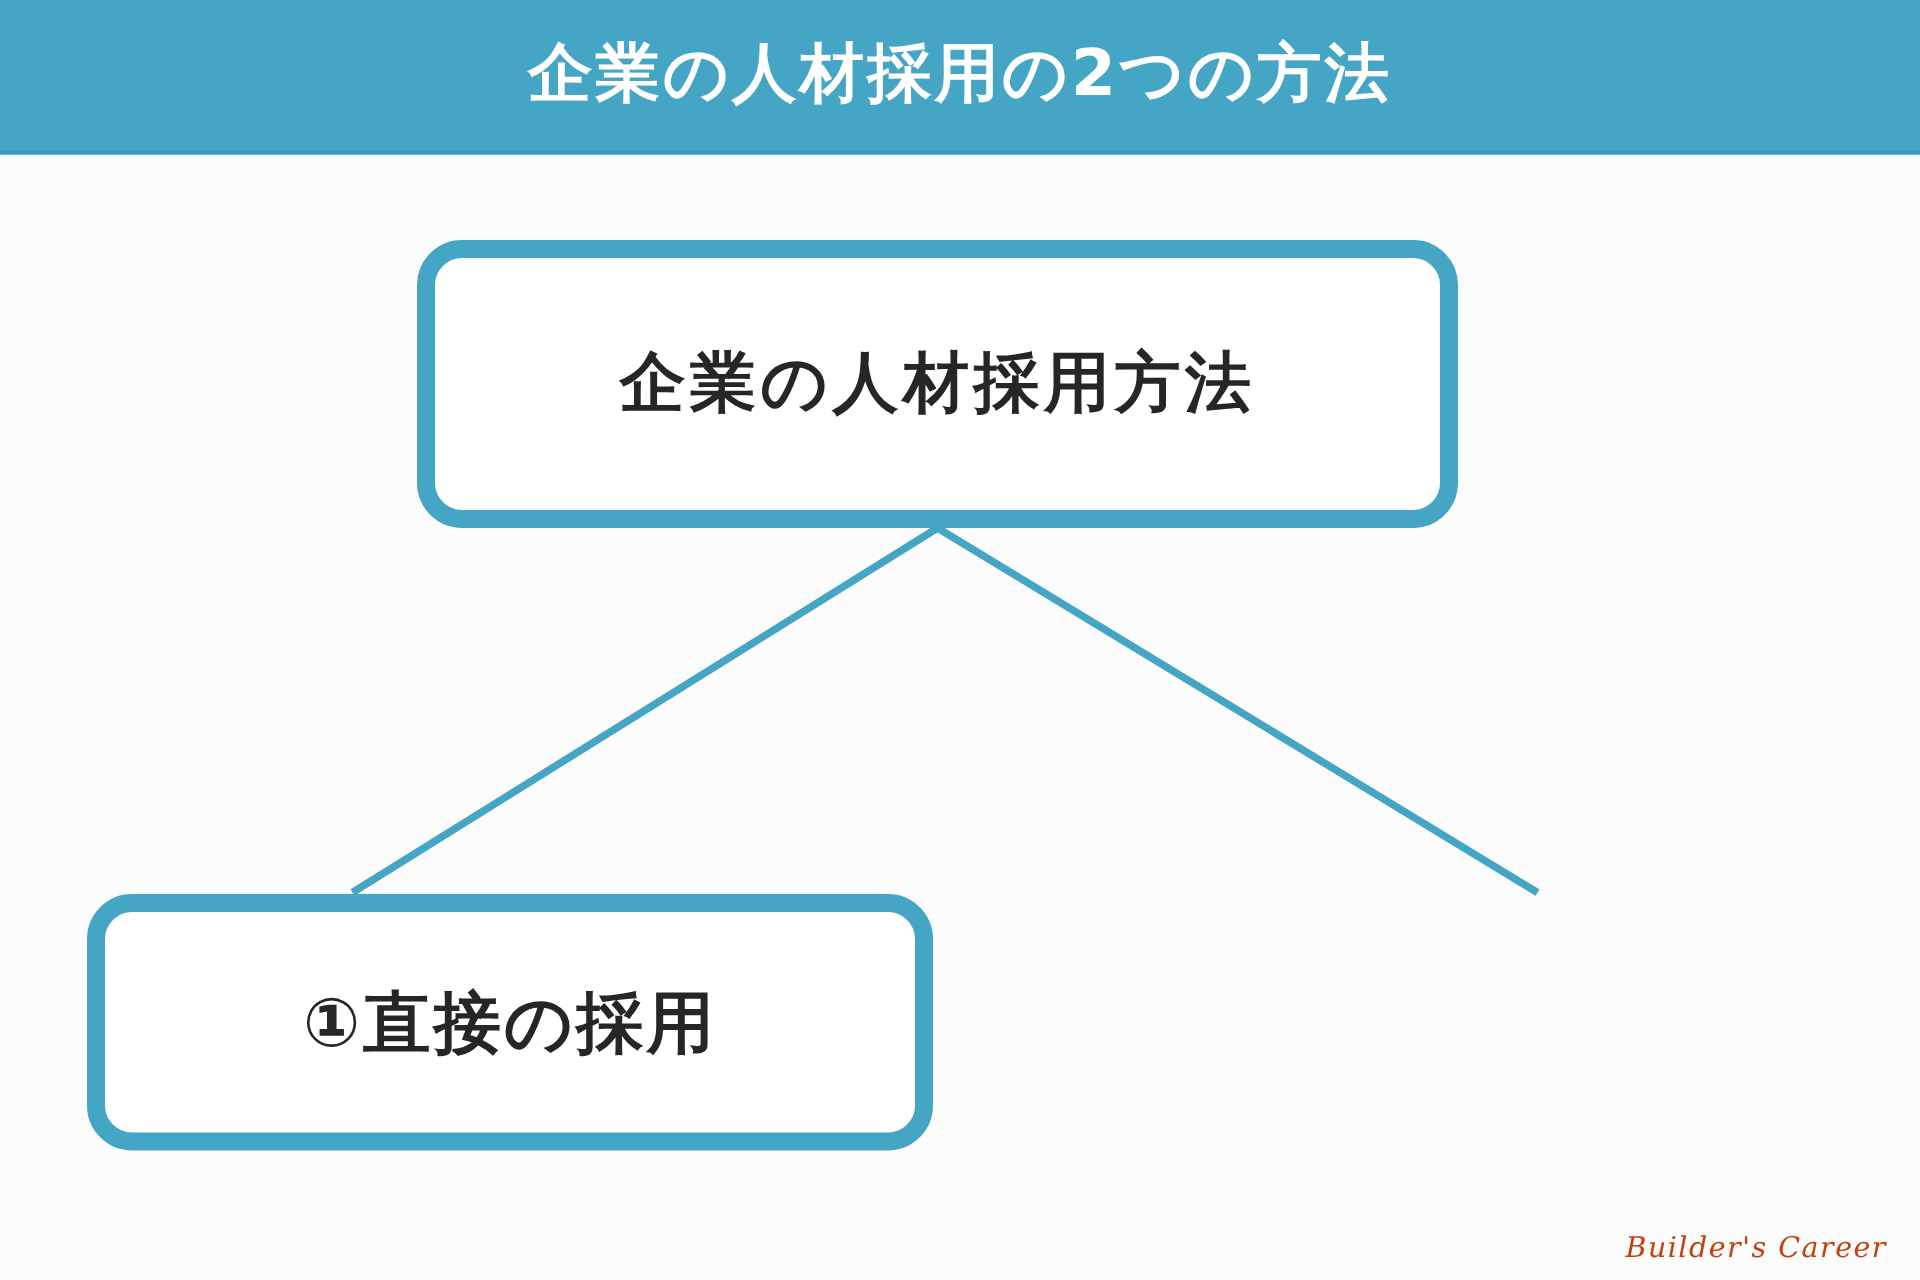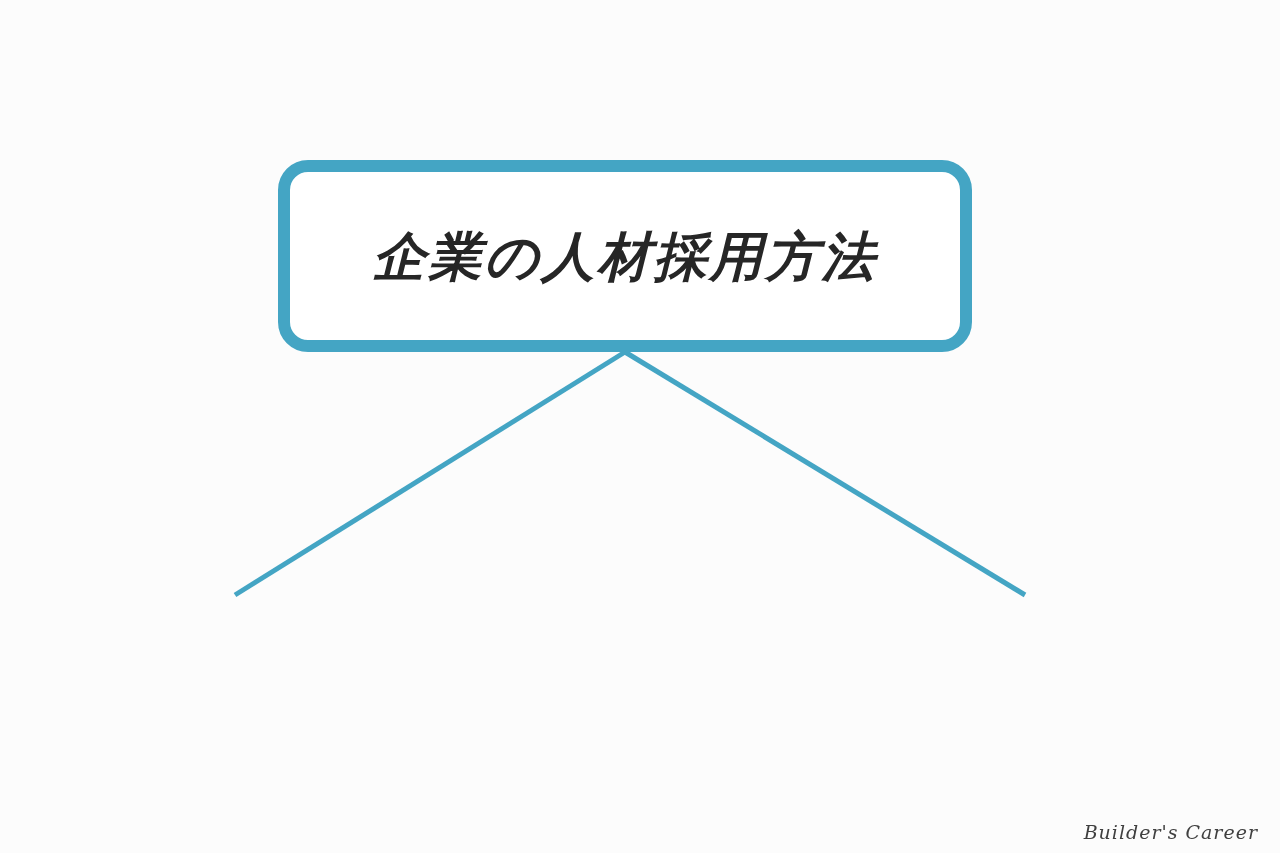--- a/index.html
+++ b/index.html
@@ -76,23 +76,22 @@
   }
 
   #node-root {
     left: 278px;
     top: 160px;
     width: 694px;
     height: 192px;
     z-index: 3;
   }
   #node-root .node-label {
-    font-size: 53px;
+    font-size: 44px;
     letter-spacing: 3px;
-    font-style: italic;
   }
 
   #node-option-1 {
     left: 58px;
     top: 596px;
     width: 564px;
     height: 171px;
     z-index: 3;
   }
   #node-option-1 .node-label {
@@ -110,40 +109,46 @@
   #node-option-2 .node-label {
     font-size: 45px;
     letter-spacing: 2px;
   }
 
   
   #watermark {
     position: absolute;
     right: 22px;
     bottom: 10px;
-    color: #404040;
+    color: #c2410c;
     font-size: 19px;
     font-style: italic;
     font-family: "DejaVu Serif", "Liberation Serif", serif;
     letter-spacing: 1px;
     white-space: nowrap;
   }
 </style>
 </head>
 <body>
 
 <div id="stage">
 
+  <div id="header-band">
+    <div id="header-title">企業の人材採用の2つの方法</div>
+  </div>
 
   <svg id="connector-layer" viewBox="0 0 1280 853" xmlns="http://www.w3.org/2000/svg">
     <line x1="625" y1="352" x2="235" y2="595" stroke="#44a5c4" stroke-width="5" stroke-linecap="butt"></line>
     <line x1="625" y1="352" x2="1025" y2="595" stroke="#44a5c4" stroke-width="5" stroke-linecap="butt"></line>
   </svg>
 
   <div class="node-box" id="node-root">
     <span class="node-label">企業の人材採用方法</span>
   </div>
 
+  <div class="node-box" id="node-option-1">
+    <span class="node-label">①直接の採用</span>
+  </div>
 
 
   <div id="watermark">Builder's Career</div>
 
 </div>
 
 </body></html>

